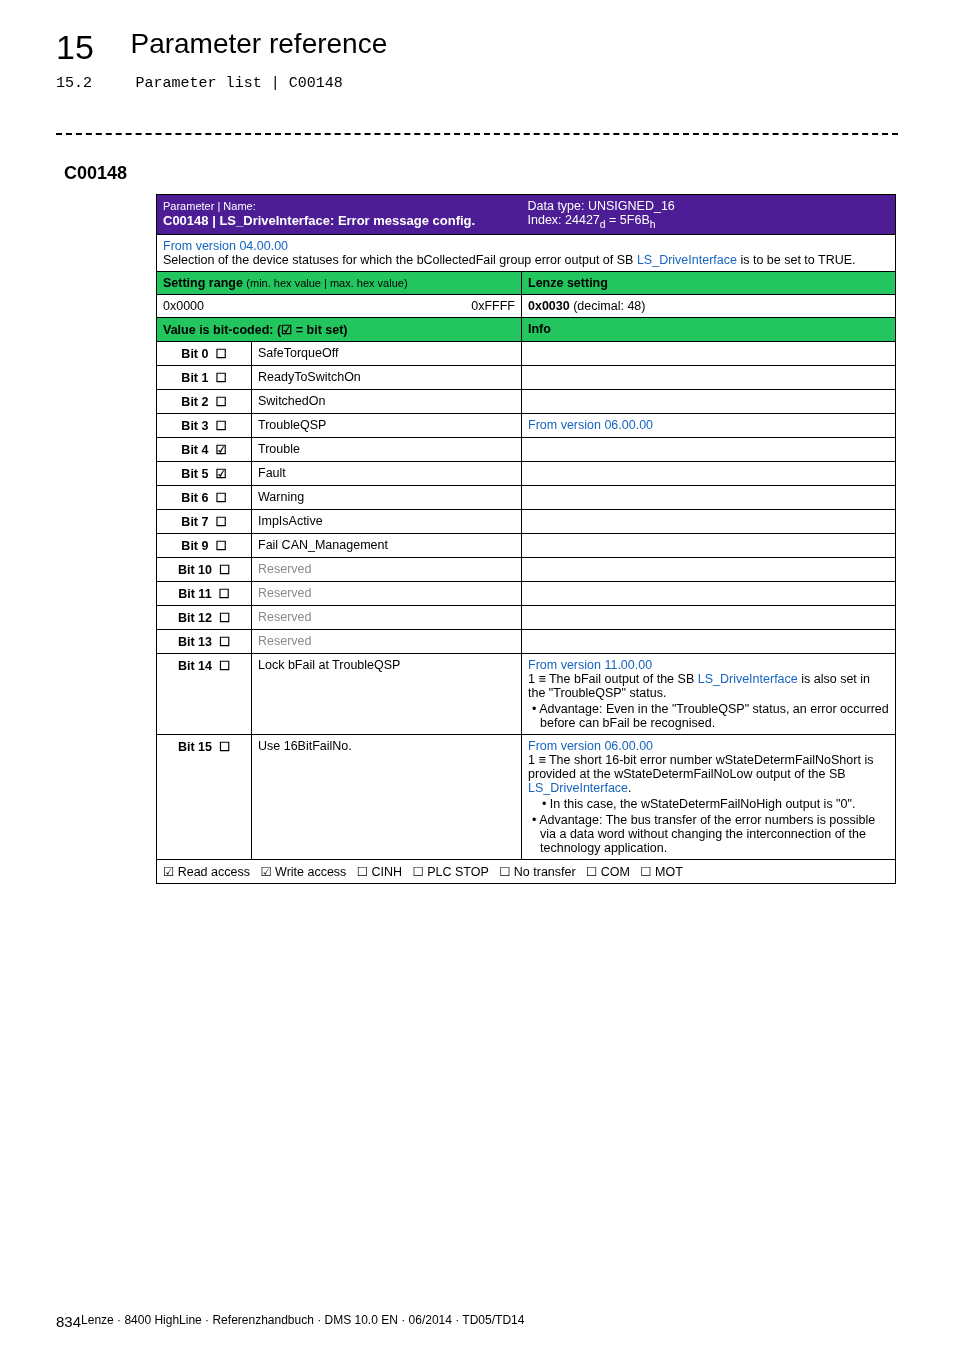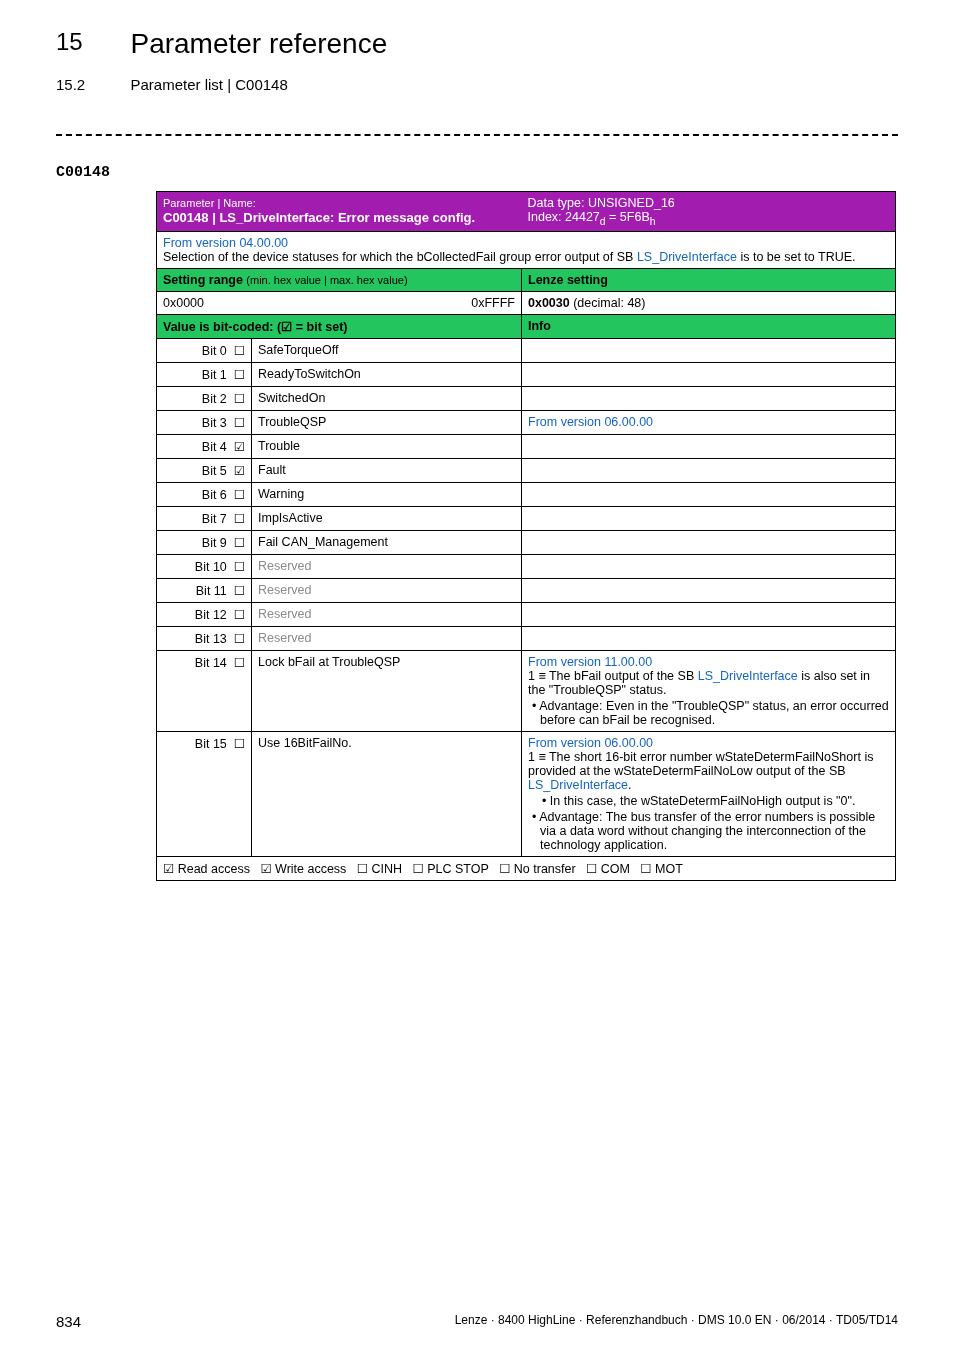--- a/index.html
+++ b/index.html
@@ -11,34 +11,35 @@
     color: #000;
   }
   .page {
     width: 954px;
     min-height: 1350px;
     padding: 28px 56px 0 56px;
     box-sizing: border-box;
     position: relative;
   }
   .chapnum {
-    font-size: 24px;
+    font-size: 34px;
     font-weight: 500;
     display: inline-block;
     width: 70px;
     vertical-align: top;
   }
   .chaptitle {
     font-size: 28px;
     font-weight: 500;
     display: inline-block;
     vertical-align: top;
   }
   .subrow {
-    margin-top: 16px;
+    margin-top: 8px;
+    font-family: Liberation Mono, monospace;
   }
   .subnum {
     font-size: 15px;
     display: inline-block;
     width: 70px;
     vertical-align: top;
     color: #000;
   }
   .subtitle {
     font-size: 15px;
@@ -47,24 +48,23 @@
     color: #000;
   }
   .dashline {
     margin-top: 40px;
     border: none;
     border-top: 2px dashed #000;
     height: 0;
   }
   .paramcode {
     margin-top: 28px;
-    margin-left: 0;
-    font-size: 15px;
-    font-weight: bold;
-    font-family: Liberation Mono, monospace;
+    margin-left: 8px;
+    font-size: 18px;
+    font-weight: bold;
   }
   table.param {
     border-collapse: collapse;
     margin-top: 10px;
     margin-left: 100px;
     width: 740px;
     table-layout: fixed;
   }
   table.param td, table.param th {
     border: 1px solid #000;
@@ -90,45 +90,45 @@
   }
   .hdr .pnamebold {
     font-size: 13px;
     font-weight: bold;
     color: #fff;
   }
   .link {
     color: #1565c0;
   }
   .bitcol {
-    text-align: right;
+    text-align: center;
     white-space: nowrap;
     width: 90px;
+    font-weight: bold;
   }
   .grey {
     color: #8a8a8a;
   }
   .bold {
     font-weight: bold;
   }
   .ital {
     text-align: center;
   }
   .checkbox {
     font-family: "Segoe UI Symbol", Arial, sans-serif;
   }
   .footer {
     position: absolute;
     bottom: 20px;
     left: 56px;
     right: 56px;
     font-size: 12px;
     display: flex;
-    justify-content: space-between;
-    gap: 36px;
+    justify-content: flex-start;
   }
   .footer .pnum {
     font-size: 15px;
   }
   .indent-bullet {
     padding-left: 12px;
     text-indent: -8px;
     display: block;
     margin-top: 2px;
   }
@@ -159,21 +159,21 @@
 
   <table class="param">
     <colgroup>
       <col style="width:95px">
       <col style="width:210px">
       <col style="width:60px">
       <col>
     </colgroup>
 
     <tbody>
-        <tr class="hdr" style="background:#a21caf;">
+        <tr class="hdr" style="background:#4c1d95;">
       <td colspan="3" style="border-right:none;">
         <span class="pname">Parameter | Name:</span><br>
         <span class="pnamebold">C00148 | LS_DriveInterface: Error message config.</span>
       </td>
       <td class="smallright" style="border-left:none;">
         <span>Data type: UNSIGNED_16</span><br>
         <span>
           <span>Index: 24427</span><sub>d</sub><span> = 5F6B</span><sub>h</sub>
         </span>
       </td>

